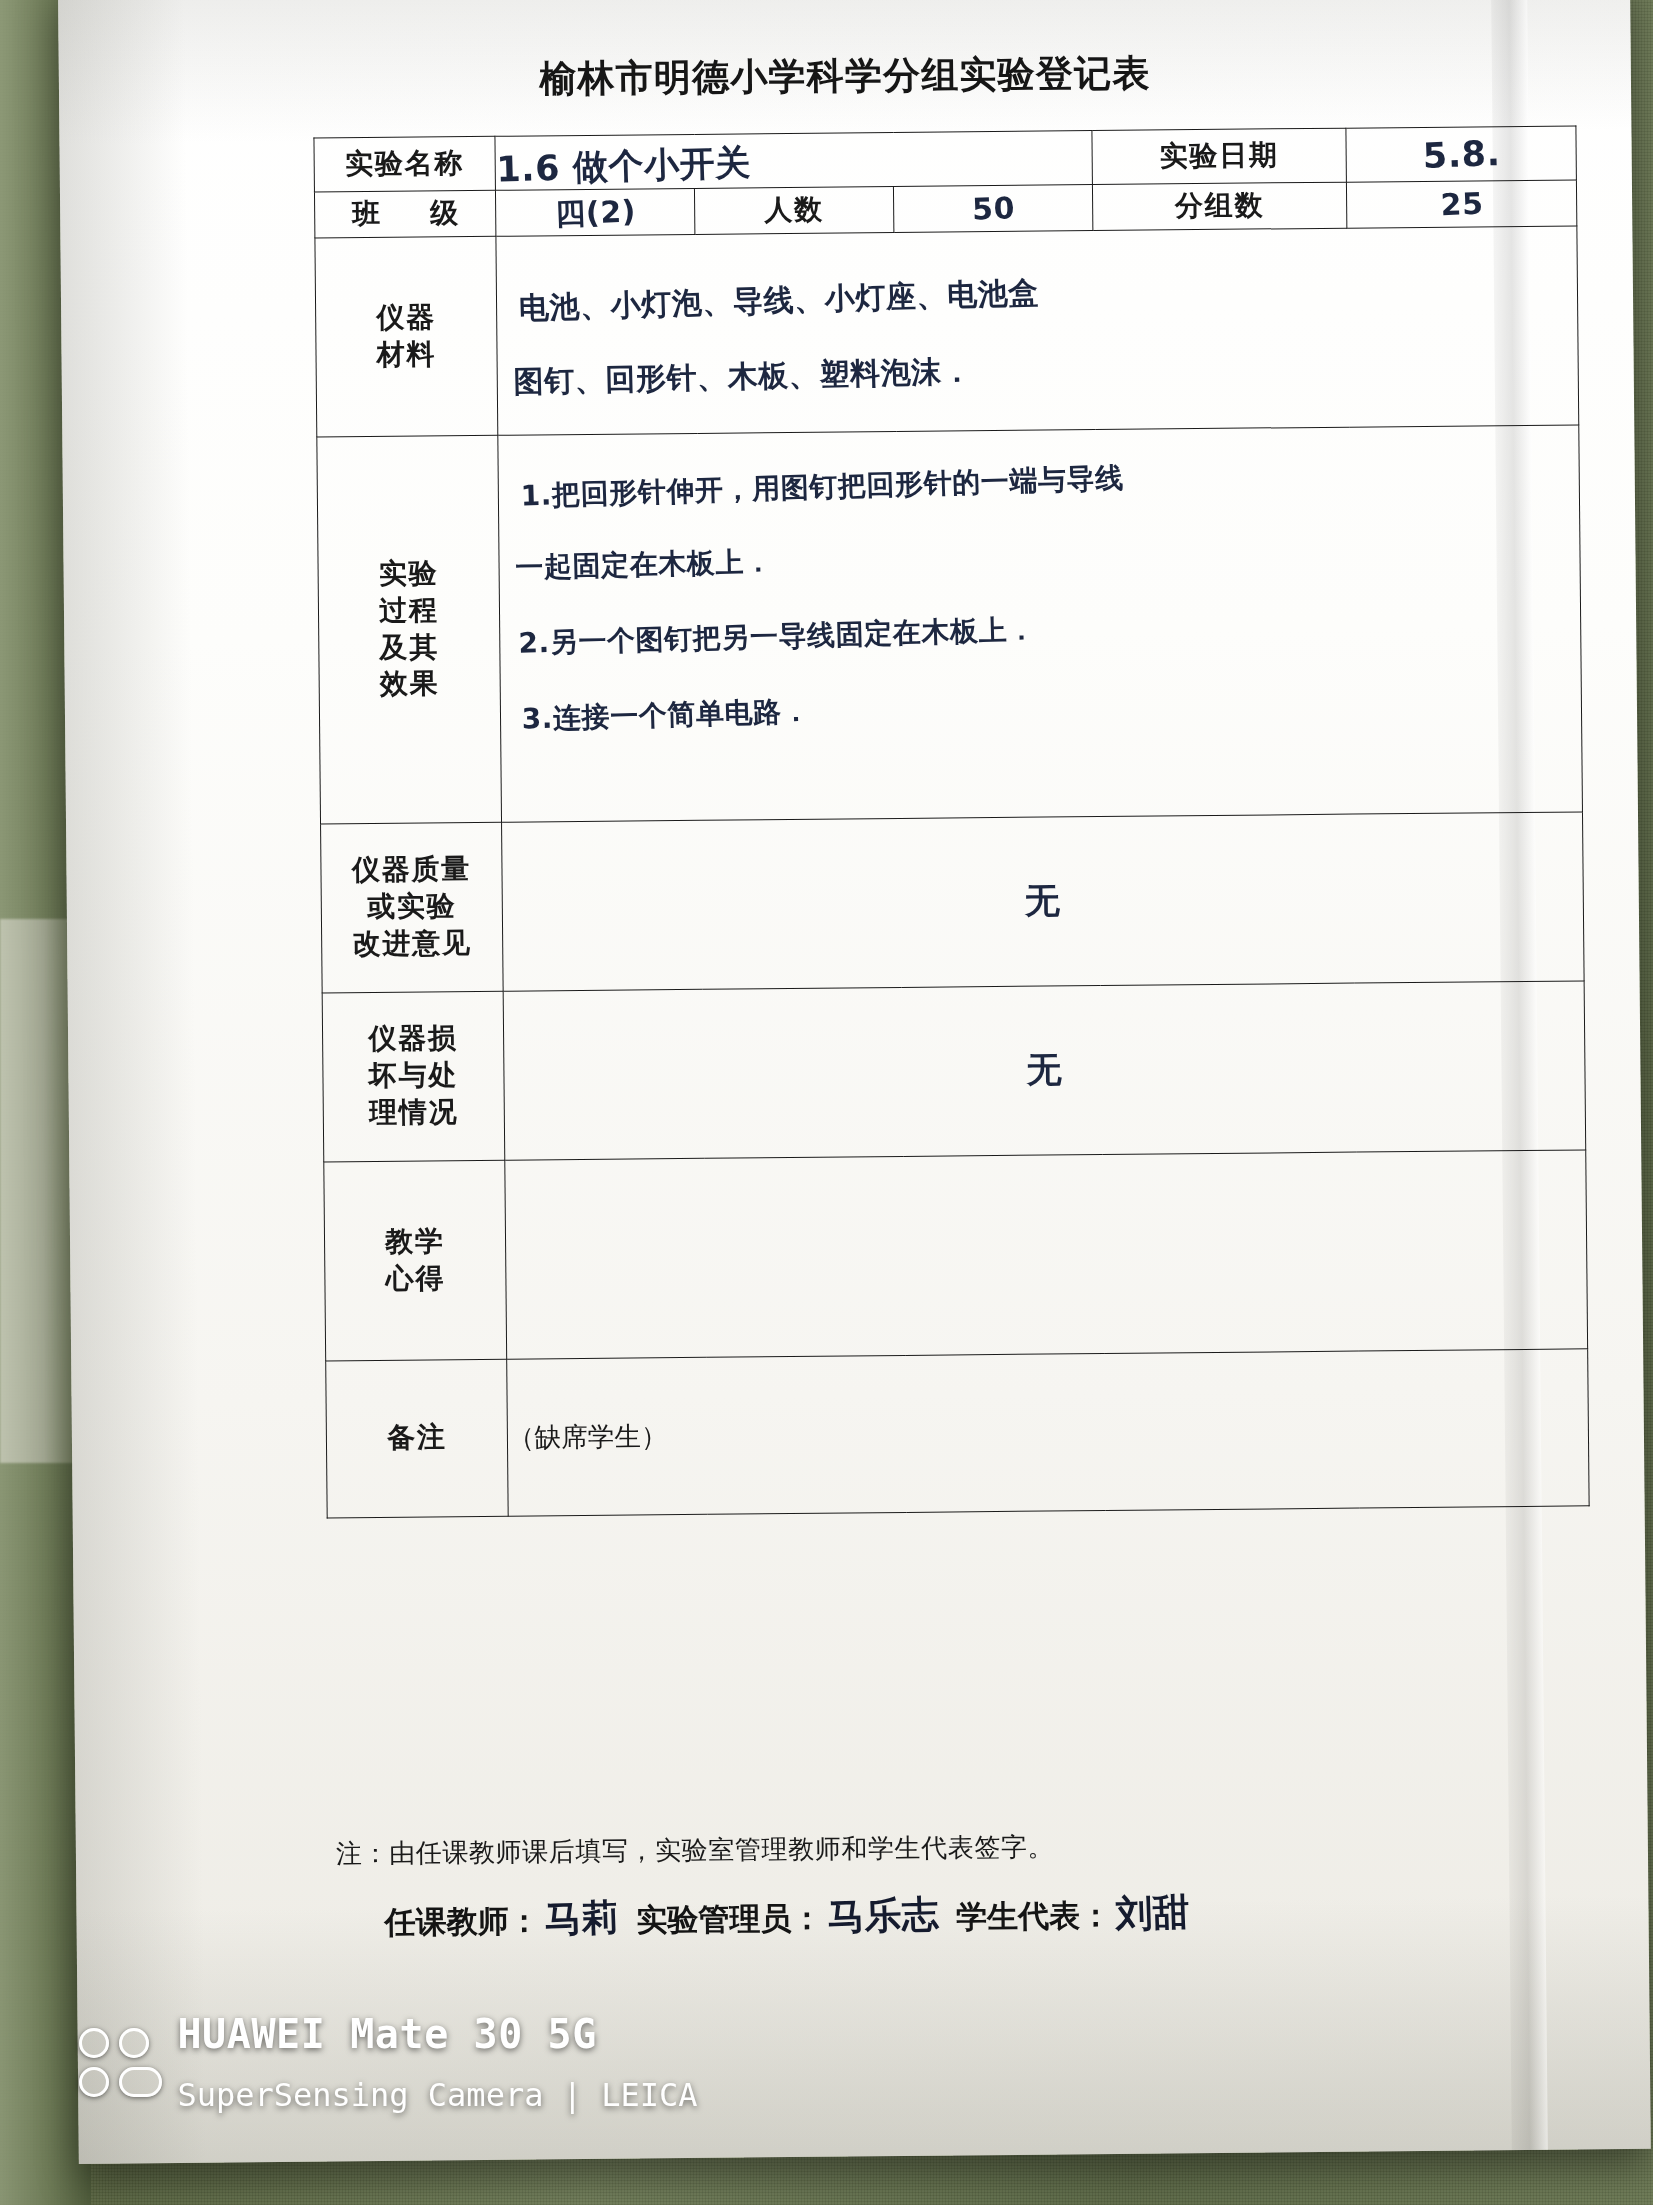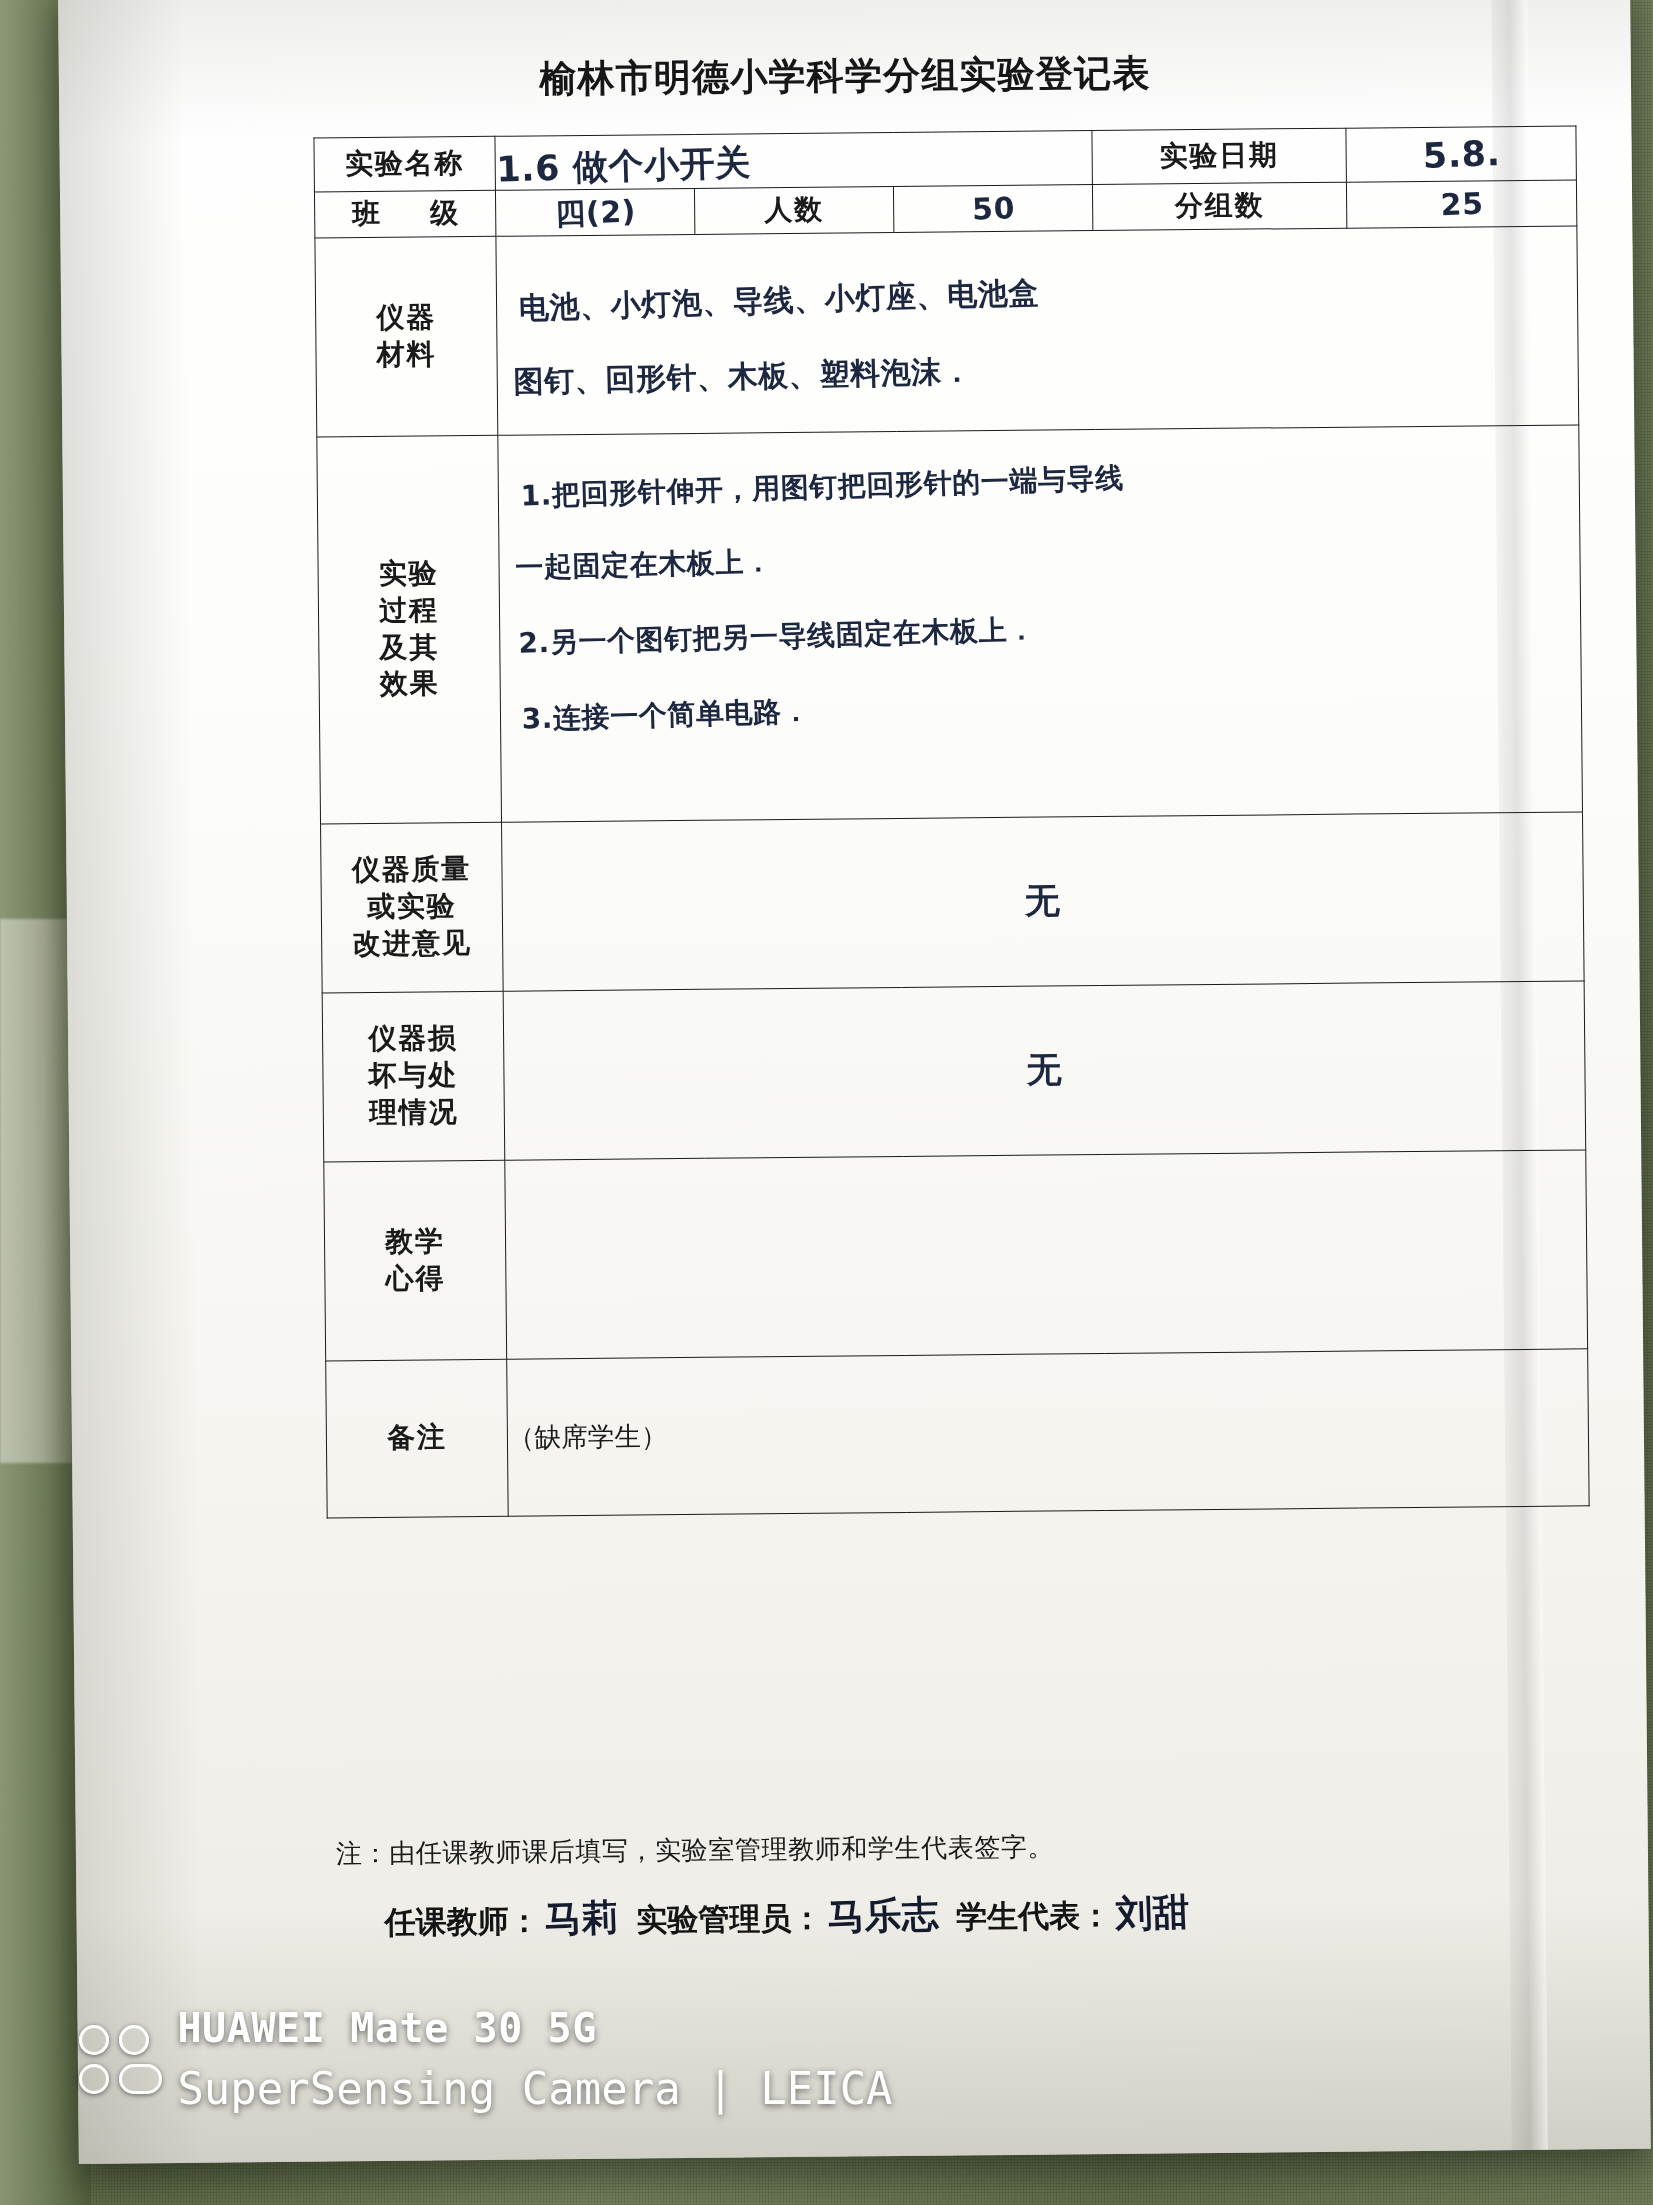--- a/index.html
+++ b/index.html
@@ -200,30 +200,30 @@
   }
   .wm-rings { display: flex; flex-direction: column; gap: 8.5px; }
   .wm-ring-row { display: flex; gap: 9.7px; }
   .ring {
     width: 24px; height: 24px;
     border: 3px solid #ffffff;
     border-radius: 50%;
     box-shadow: 0 1.2px 4.8px rgba(0,0,0,.5);
   }
   .ring.wide { width: 37px; border-radius: 18px; }
-  .wm-text { display: flex; flex-direction: column; gap: 12px; }
+  .wm-text { display: flex; flex-direction: column; gap: 19px; }
   .wm-l1 {
     font-family: "DejaVu Sans Mono", monospace;
     font-size: 40px;
     font-weight: 700;
     letter-spacing: 0.6px;
   }
   .wm-l2 {
     font-family: "DejaVu Sans Mono", monospace;
-    font-size: 44px;
+    font-size: 32px;
     font-weight: 400;
     letter-spacing: 0px;
   }
 </style>
 </head>
 <body>
 
 <div class="scene">
   <div class="cloth-texture"></div>
   <div class="cloth-fold"></div>

